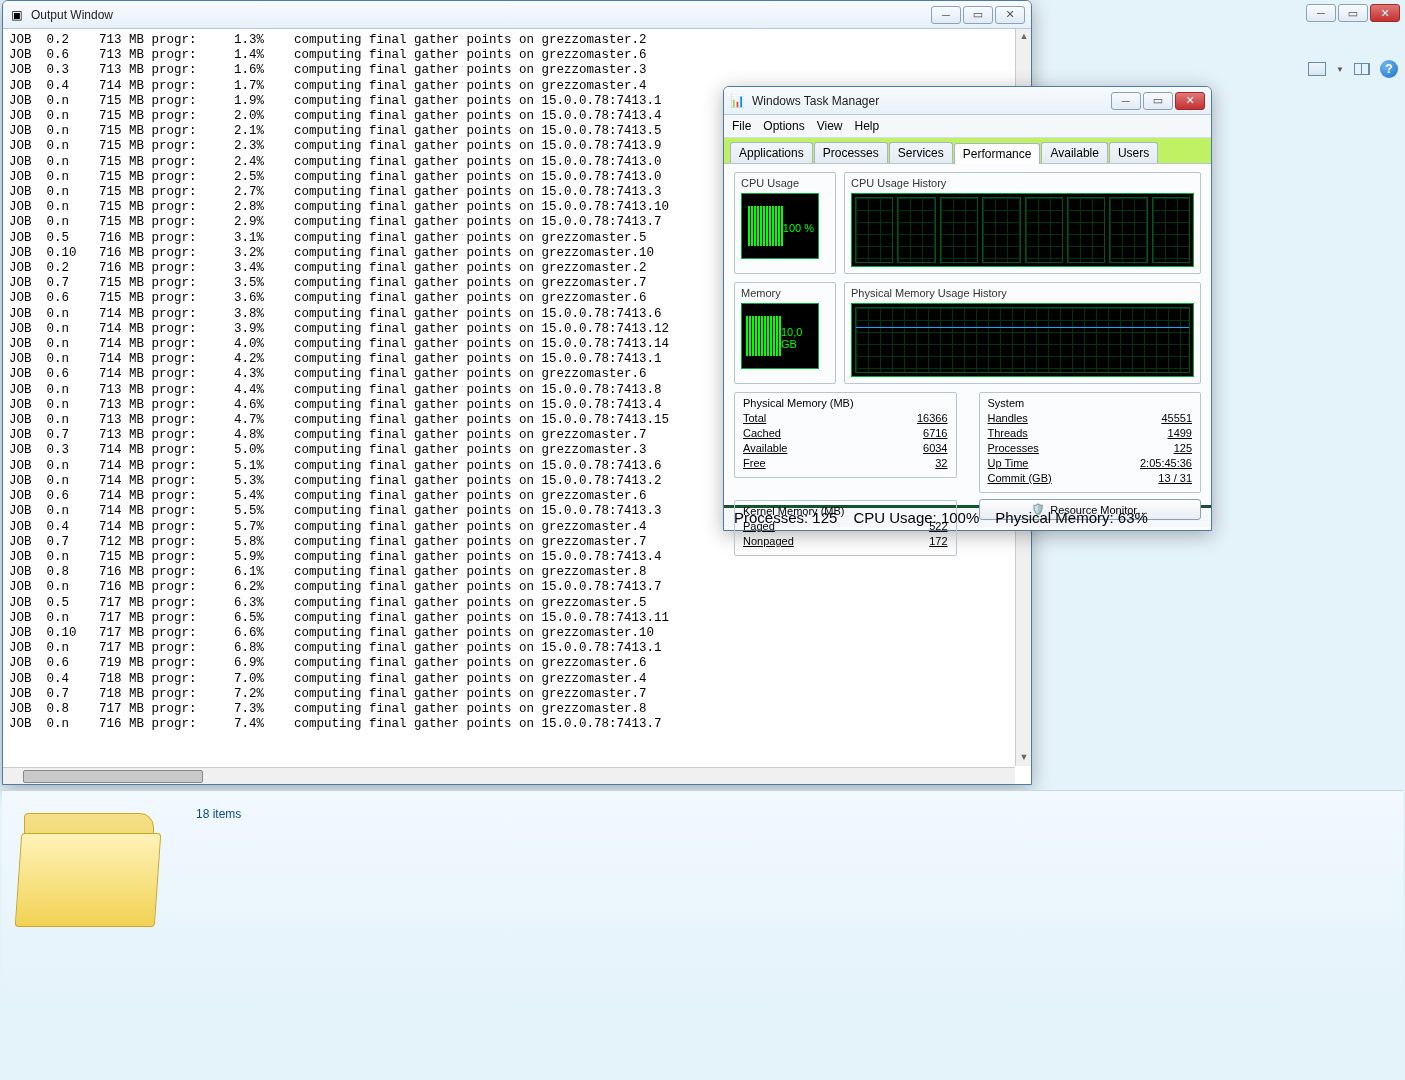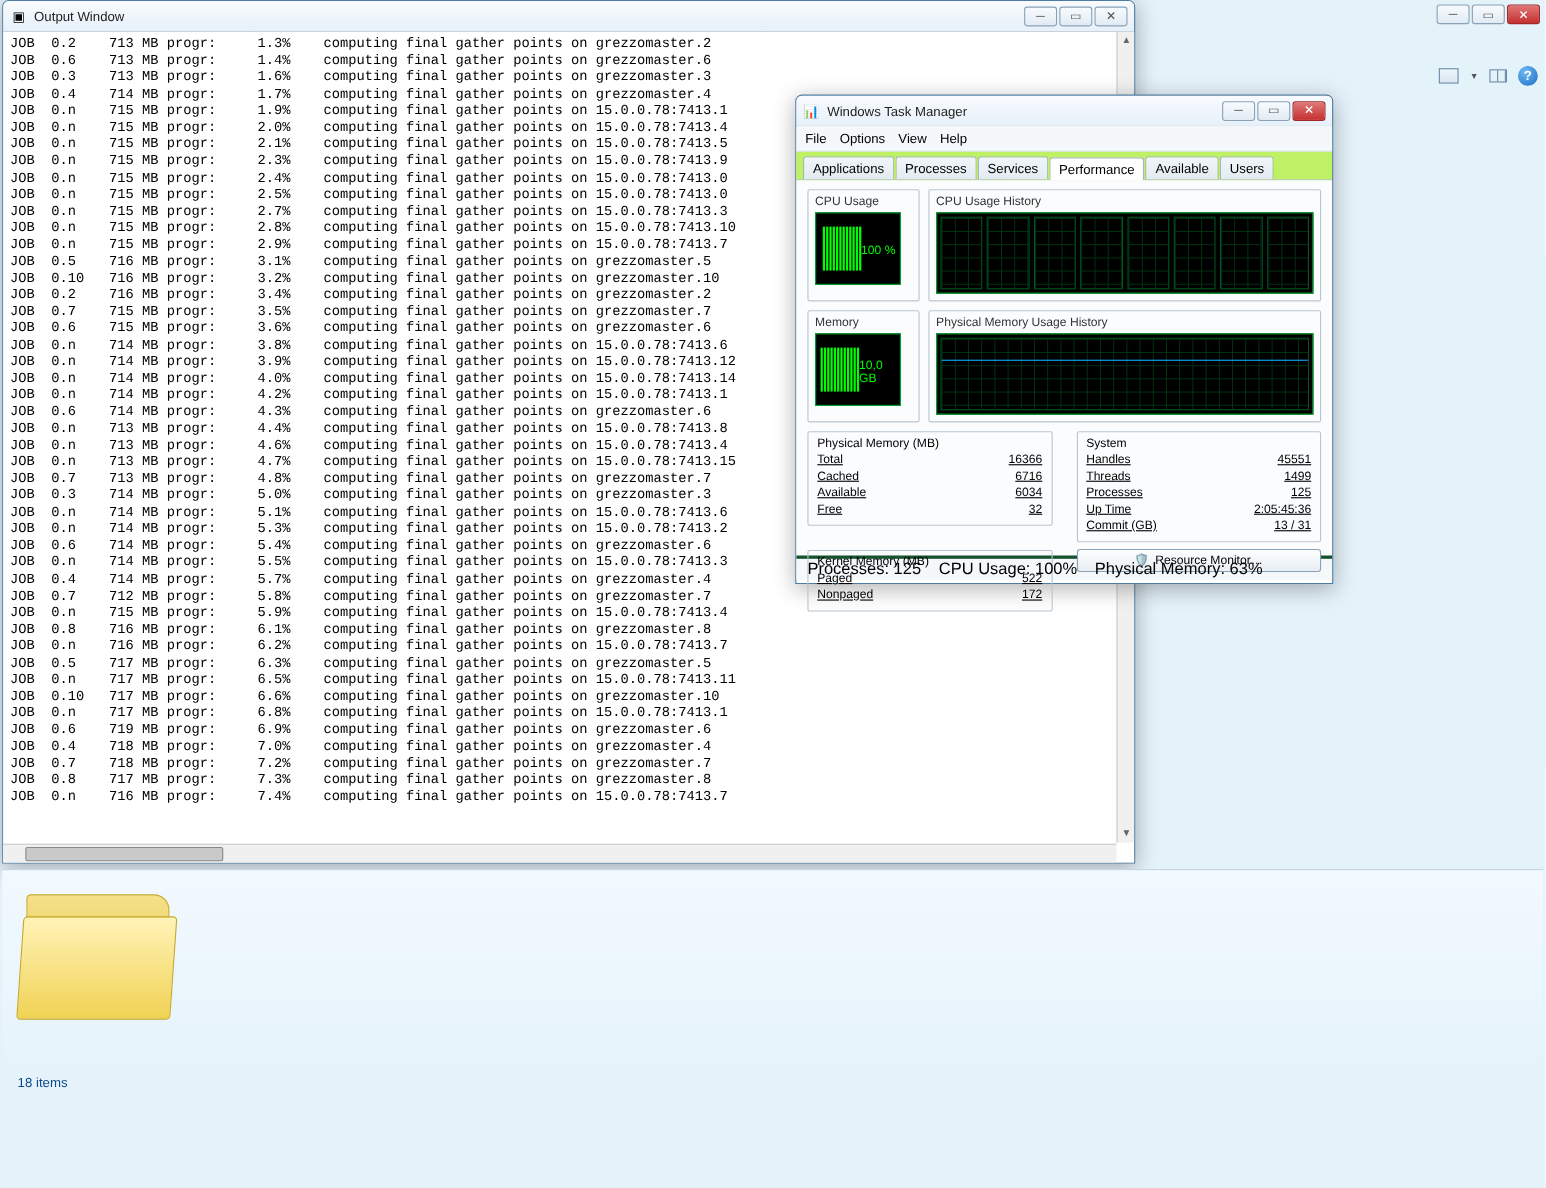--- a/index.html
+++ b/index.html
@@ -101,21 +101,21 @@
 .stat-box { flex:1; border:1px solid #b8c5d0; border-radius:2px; padding:4px 8px 6px 8px; font-size:11px; }
 .stat-box .title { font-size:11px; margin-bottom:2px; }
 .stat-row { display:flex; justify-content:space-between; line-height:15px;text-decoration:underline; }
 .resmon-btn { margin-top:6px; width:100%; padding:3px 8px; border:1px solid #8aa2b7; border-radius:3px; background:linear-gradient(#fdfdfd,#e8eef4); cursor:pointer; font-size:11px; display:flex; align-items:center; justify-content:center; gap:5px; }
 .statusbar { display:flex; gap:16px; padding:4px 10px; border-top:3px solid #14532d; background:#f4f8fb; font-size:15px; height:22px; align-items:center; }
 
 #bg-window { position:absolute; left:1036px; top:0; width:370px; height:92px; z-index:0; }
 #bg-titlebar-btns { position:absolute; right:6px; top:4px; display:flex; gap:2px; }
 #bg-toolbar { position:absolute; right:8px; top:60px; display:flex; gap:10px; align-items:center; }
 
-#explorer-foot { position:absolute; left:2px; top:790px; right:2px; height:210px; background:linear-gradient(#f2f9ff,#e4f2fa); border-top:1px solid #c5d7e6; padding:8px 14px; display:flex; align-items:flex-start; gap:30px;flex-direction:column; }
+#explorer-foot { position:absolute; left:2px; top:790px; right:2px; height:210px; background:linear-gradient(#f2f9ff,#e4f2fa); border-top:1px solid #c5d7e6; padding:8px 14px; display:flex; align-items:flex-start; gap:30px; }
 .folder-icon { width:150px; height:140px; position:relative; }
 .folder-back { position:absolute; left:8px; top:14px; width:130px; height:100px; background:linear-gradient(#f5e089,#e3c53a); border-radius:4px 14px 4px 4px; border:1px solid #c8a826; }
 .folder-front { position:absolute; left:2px; top:34px; width:140px; height:94px; background:linear-gradient(#fff3b8,#f1d254); border-radius:4px; border:1px solid #c8a826; transform:skewX(-4deg); }
 #item-count { font-size:12px; color:#0b4a8b; margin-top:8px; }
 .help-icon {
   width:18px; height:18px; border-radius:50%; background:radial-gradient(circle at 35% 30%,#6fb8f5,#1a6fc0);
   color:#fff; font-weight:bold; display:flex; align-items:center; justify-content:center; font-size:12px;
 }
 .view-icon { width:18px; height:14px; border:1px solid #6a8aa8; display:inline-block; background:linear-gradient(#eef5fb,#d7e6f2); }
 .dropdown-arrow { font-size:8px; color:#555; }

